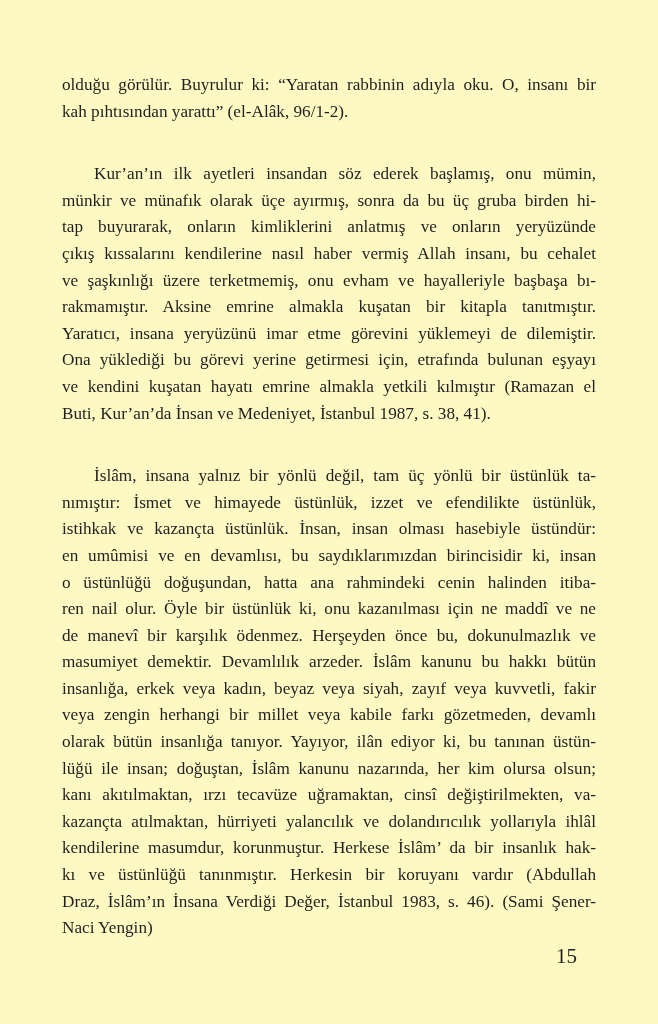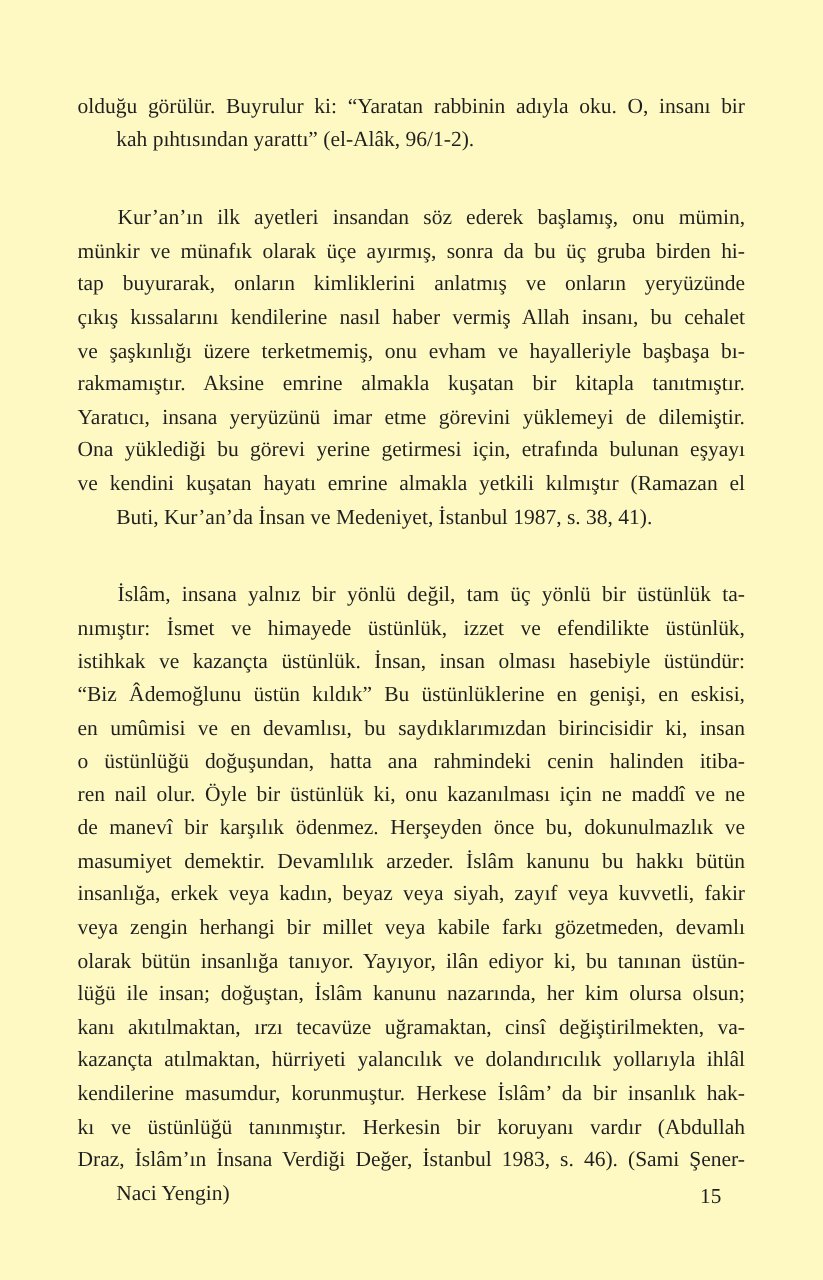--- a/index.html
+++ b/index.html
@@ -32,33 +32,32 @@
   .line {
     font-size: 17.2px;
     line-height: 26.6px;
     text-align: justify;
     text-align-last: justify;
     white-space: normal;
   }
   .line.last {
     text-align: center;
     text-align-last: left;
-    margin-left: 31px;
   }
   .line.first-indent {
     text-indent: 32px;
     margin-top: 36px;
   }
   .page-number {
     position: absolute;
     left: 62px;
     top: 945px;
     width: 515px;
     text-align: right;
-    font-size: 17px;
+    font-size: 21px;
     line-height: 23px;
     color: #1f1f1f;
   }
 </style>
 </head>
 <body>
 
 <div class="page">
   <main class="text-block" id="paragraphs">
       <div class="paragraph">
@@ -74,21 +73,20 @@
         <div class="line">rakmamıştır. Aksine emrine almakla kuşatan bir kitapla tanıtmıştır.</div>
         <div class="line">Yaratıcı, insana yeryüzünü imar etme görevini yüklemeyi de dilemiştir.</div>
         <div class="line">Ona yüklediği bu görevi yerine getirmesi için, etrafında bulunan eşyayı</div>
         <div class="line">ve kendini kuşatan hayatı emrine almakla yetkili kılmıştır (Ramazan el</div>
         <div class="line last">Buti, Kur’an’da İnsan ve Medeniyet, İstanbul 1987, s. 38, 41).</div>
       </div>
       <div class="paragraph">
         <div class="line first-indent">İslâm, insana yalnız bir yönlü değil, tam üç yönlü bir üstünlük ta-</div>
         <div class="line">nımıştır: İsmet ve himayede üstünlük, izzet ve efendilikte üstünlük,</div>
         <div class="line">istihkak ve kazançta üstünlük. İnsan, insan olması hasebiyle üstündür:</div>
-        <div class="line">“Biz Âdemoğlunu üstün kıldık” Bu üstünlüklerine en genişi, en eskisi,</div>
         <div class="line">en umûmisi ve en devamlısı, bu saydıklarımızdan birincisidir ki, insan</div>
         <div class="line">o üstünlüğü doğuşundan, hatta ana rahmindeki cenin halinden itiba-</div>
         <div class="line">ren nail olur. Öyle bir üstünlük ki, onu kazanılması için ne maddî ve ne</div>
         <div class="line">de manevî bir karşılık ödenmez. Herşeyden önce bu, dokunulmazlık ve</div>
         <div class="line">masumiyet demektir. Devamlılık arzeder. İslâm kanunu bu hakkı bütün</div>
         <div class="line">insanlığa, erkek veya kadın, beyaz veya siyah, zayıf veya kuvvetli, fakir</div>
         <div class="line">veya zengin herhangi bir millet veya kabile farkı gözetmeden, devamlı</div>
         <div class="line">olarak bütün insanlığa tanıyor. Yayıyor, ilân ediyor ki, bu tanınan üstün-</div>
         <div class="line">lüğü ile insan; doğuştan, İslâm kanunu nazarında, her kim olursa olsun;</div>
         <div class="line">kanı akıtılmaktan, ırzı tecavüze uğramaktan, cinsî değiştirilmekten, va-</div>

